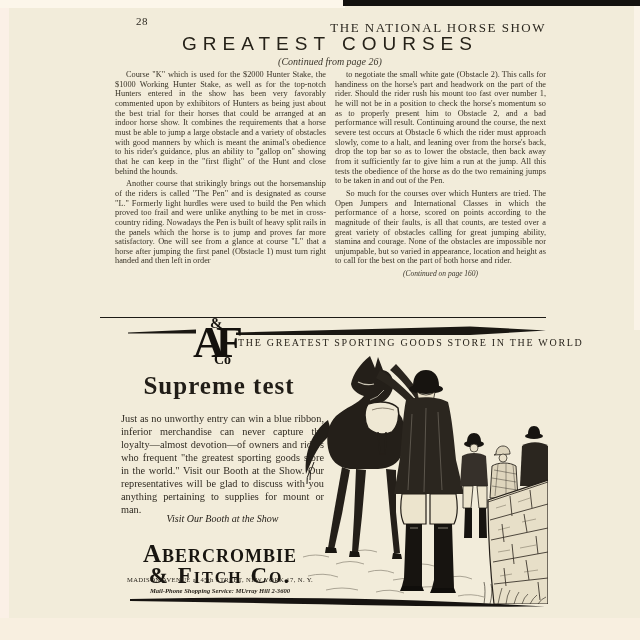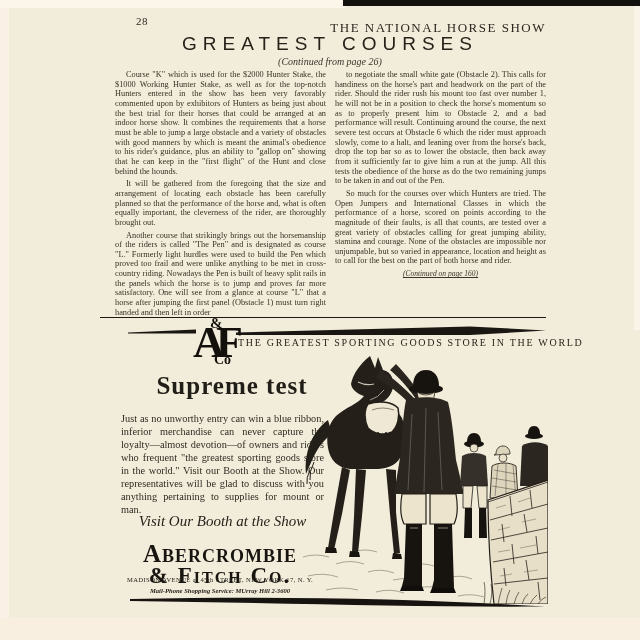--- a/index.html
+++ b/index.html
@@ -23,38 +23,38 @@
 
   
   .art-title{position:absolute;left:115px;top:33px;width:430px;text-align:center;
     font-family:"Liberation Sans", sans-serif;font-size:19px;letter-spacing:6px;
     color:#262219;}
   .art-sub{position:absolute;left:115px;top:56px;width:430px;text-align:center;
     font-style:italic;font-size:10px;color:#3a352b;}
   .cols{position:absolute;left:115px;top:70px;width:431px;display:flex;gap:9px;}
   .col{width:211px;font-size:8.3px;line-height:9.65px;text-align:justify;color:#383226;}
   .col p{margin:0 0 3px 0;text-indent:11px;}
-  .cont-on{text-align:center;font-style:italic;font-size:7.5px;margin-top:2px;color:#3a352b;text-decoration:underline;}
+  .cont-on{text-align:center;font-style:italic;font-size:7.5px;margin-top:2px;color:#3a352b;}
 
   
   .rule-thin{position:absolute;left:100px;top:317px;width:446px;height:1.4px;background:#1d1a15;}
   .swash{position:absolute;left:0;top:0;}
 
   
   .monogram{position:absolute;left:192px;top:314px;}
   .slogan{position:absolute;left:238px;top:337px;font-size:10px;letter-spacing:1.7px;
     color:#2a251d;white-space:nowrap;}
 
   
-  .ad-headline{position:absolute;left:127px;top:372px;width:210px;text-align:center;
+  .ad-headline{position:absolute;left:114px;top:372px;width:210px;text-align:center;
     font-weight:bold;font-size:25px;letter-spacing:1px;color:#211d17;}
   .ad-body{position:absolute;left:121px;top:412px;width:203px;font-size:10.3px;
     line-height:13px;text-align:justify;color:#302b22;}
   .ad-cta{position:absolute;left:115px;top:513px;width:215px;text-align:center;
-    font-style:italic;font-size:15px;color:#27221b;}
+    font-style:italic;font-size:10px;color:#27221b;}
   .brand{position:absolute;left:100px;top:543px;width:240px;text-align:center;color:#181510;}
   .brand .l1{font-variant:small-caps;font-weight:bold;font-size:25px;letter-spacing:1px;line-height:22px;}
   .brand .l2{font-variant:small-caps;font-weight:bold;font-size:23px;letter-spacing:2px;line-height:21px;}
   .ad-address{position:absolute;left:100px;top:576px;width:240px;text-align:center;
     font-size:6.6px;letter-spacing:.4px;color:#27221b;}
   .ad-phone{position:absolute;left:100px;top:587px;width:240px;text-align:center;
     font-style:italic;font-weight:bold;font-size:6.6px;color:#27221b;}
 
   .illo{position:absolute;left:298px;top:352px;}
 </style>
@@ -69,21 +69,20 @@
 
 <div class="pagenum">28</div>
 <div class="runhead">THE NATIONAL HORSE SHOW</div>
 
 <div class="art-title">GREATEST COURSES</div>
 <div class="art-sub">(Continued from page 26)</div>
 
 <div class="cols">
   <div class="col">
     <p>Course "K" which is used for the $2000 Hunter Stake, the $1000 Working Hunter Stake, as well as for the top-notch Hunters entered in the show has been very favorably commented upon by exhibitors of Hunters as being just about the best trial for their horses that could be arranged at an indoor horse show. It combines the requirements that a horse must be able to jump a large obstacle and a variety of obstacles with good manners by which is meant the animal's obedience to his rider's guidance, plus an ability to "gallop on" showing that he can keep in the "first flight" of the Hunt and close behind the hounds.</p>
-    <p>It will be gathered from the foregoing that the size and arrangement of locating each obstacle has been carefully planned so that the performance of the horse and, what is often equally important, the cleverness of the rider, are thoroughly brought out.</p>
     <p>Another course that strikingly brings out the horsemanship of the riders is called "The Pen" and is designated as course "L." Formerly light hurdles were used to build the Pen which proved too frail and were unlike anything to be met in cross-country riding. Nowadays the Pen is built of heavy split rails in the panels which the horse is to jump and proves far more satisfactory. One will see from a glance at course "L" that a horse after jumping the first panel (Obstacle 1) must turn right handed and then left in order</p>
   </div>
   <div class="col">
     <p>to negotiate the small white gate (Obstacle 2). This calls for handiness on the horse's part and headwork on the part of the rider. Should the rider rush his mount too fast over number 1, he will not be in a position to check the horse's momentum so as to properly present him to Obstacle 2, and a bad performance will result. Continuing around the course, the next severe test occurs at Obstacle 6 which the rider must approach slowly, come to a halt, and leaning over from the horse's back, drop the top bar so as to lower the obstacle, then back away from it sufficiently far to give him a run at the jump. All this tests the obedience of the horse as do the two remaining jumps to be taken in and out of the Pen.</p>
     <p>So much for the courses over which Hunters are tried. The Open Jumpers and International Classes in which the performance of a horse, scored on points according to the magnitude of their faults, is all that counts, are tested over a great variety of obstacles calling for great jumping ability, stamina and courage. None of the obstacles are impossible nor unjumpable, but so varied in appearance, location and height as to call for the best on the part of both horse and rider.</p>
     <div class="cont-on">(Continued on page 160)</div>
   </div>
 </div>
 
 <div class="rule-thin"></div>

